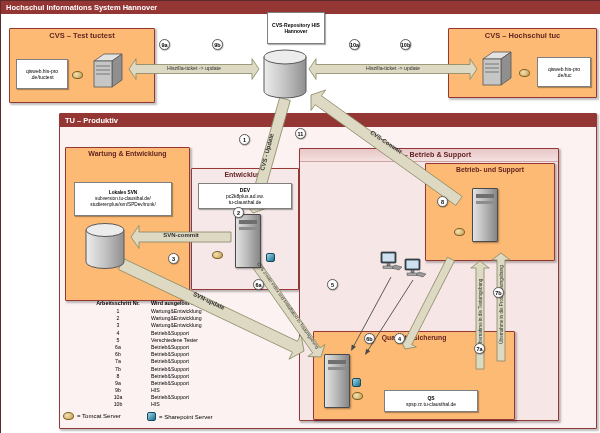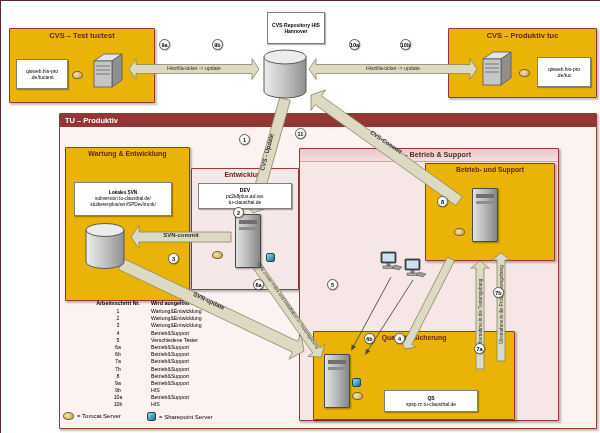--- a/index.html
+++ b/index.html
@@ -1,20 +1,20 @@
 <!DOCTYPE html>
 <html><head>
 <meta charset="utf-8">
 <style>
   html,body{margin:0;padding:0;background:#e8e8e8;}
   .page{position:relative;width:600px;height:433px;background:#ffffff;border:1px solid #5a2a2a;
         font-family:"Liberation Sans",sans-serif;overflow:hidden;}
   .tbar{position:absolute;left:0;top:0;right:0;height:13px;background:#943634;color:#fff;
         font-size:7.5px;font-weight:bold;line-height:13px;padding-left:5px;box-sizing:border-box;}
-  .pbox{position:absolute;background:#eab308;border:1px solid #953735;border-radius:1px;
+  .pbox{position:absolute;background:#fdba74;border:1px solid #953735;border-radius:1px;
         box-shadow:1.5px 1.5px 2px rgba(0,0,0,.25);}
   .ptitle{position:relative;font-size:7px;font-weight:bold;color:#632423;text-align:center;margin-top:2px;}
   .strip{height:12px;background:linear-gradient(#e9c6c6,#f4e0e0);border-bottom:1px solid #cfa3a3;
          font-size:7.2px;font-weight:bold;color:#632423;text-align:center;line-height:12px;}
   .wlabel{position:absolute;background:#fff;border:1px solid #7f7f7f;z-index:7;
           font-size:5px;line-height:6px;text-align:center;display:flex;flex-direction:column;
           justify-content:center;box-shadow:1px 1px 1px rgba(0,0,0,.3);box-sizing:border-box;padding:1px;}
   .wlabel .b{font-weight:bold;}
   .alabel{position:absolute;z-index:8;font-size:5.2px;color:#2f2f2f;text-align:center;
           transform-origin:center;white-space:nowrap;pointer-events:none;}
@@ -40,20 +40,23 @@
   .tc1{width:58px;text-align:center;}
   .tc2{flex:1;padding-left:4px;text-align:left;}
   .legend-item{position:absolute;display:flex;align-items:center;gap:3px;font-size:6px;color:#000;z-index:9;}
   #arrows{position:absolute;left:0;top:0;z-index:6;pointer-events:none;}
 </style>
 </head>
 <body>
 
 <div class="page" id="page">
 
+  <div class="tbar">
+    <span>Hochschul Informations System Hannover</span>
+  </div>
 
   <div class="pbox" style="left:8px;top:27px;width:144px;height:73px;">
     <div class="ptitle" style="font-size:7.5px;">CVS – Test tuctest</div>
     <div class="wlabel" style="left:6px;top:30px;width:52px;height:30px;">
       <div>qisweb.his-pro</div>
       <div>.de/tuctest</div>
     </div>
     <span class="icon-tomcat absicon" style="left:62px;top:42px;"></span>
     <svg class="svgicon" style="left:80px;top:20px;" width="36" height="40" viewBox="0 0 36 40">
       <polygon points="4,12 14,5 32,5 22,12" fill="#e3e3e3" stroke="#555" stroke-width="0.8"></polygon>
@@ -74,21 +77,21 @@
       <stop offset="0" stop-color="#ececec"></stop>
           <stop offset="0.5" stop-color="#c3c3c3"></stop>
           <stop offset="1" stop-color="#8f8f8f"></stop>
     </linearGradient>
       </defs>
     <path d="M2 9 L2 43 A21 7 0 0 0 44 43 L44 9" fill="url(#cg1)" stroke="#595959"></path>
     <ellipse cx="23" cy="9" rx="21" ry="7" fill="#ececec" stroke="#595959"></ellipse>
   </svg>
 
   <div class="pbox" style="left:447px;top:27px;width:147px;height:68px;">
-    <div class="ptitle" style="font-size:7.5px;">CVS – Produktiv tuc</div>
+    <div class="ptitle" style="font-size:7.5px;">CVS – Hochschul tuc</div>
     <svg class="svgicon" style="left:30px;top:18px;" width="36" height="40" viewBox="0 0 36 40">
       <polygon points="4,12 14,5 32,5 22,12" fill="#e3e3e3" stroke="#555" stroke-width="0.8"></polygon>
       <polygon points="22,12 32,5 32,31 22,38" fill="#8f8f8f" stroke="#555" stroke-width="0.8"></polygon>
       <rect x="4" y="12" width="18" height="26" fill="#c6c6c6" stroke="#555" stroke-width="0.8"></rect>
       <line x1="6" y1="17" x2="20" y2="17" stroke="#777"></line>
       <line x1="6" y1="21" x2="20" y2="21" stroke="#777"></line>
       <line x1="6" y1="25" x2="20" y2="25" stroke="#777"></line>
     </svg>
     <span class="icon-tomcat absicon" style="left:70px;top:40px;"></span>
     <div class="wlabel" style="left:88px;top:28px;width:54px;height:30px;">

